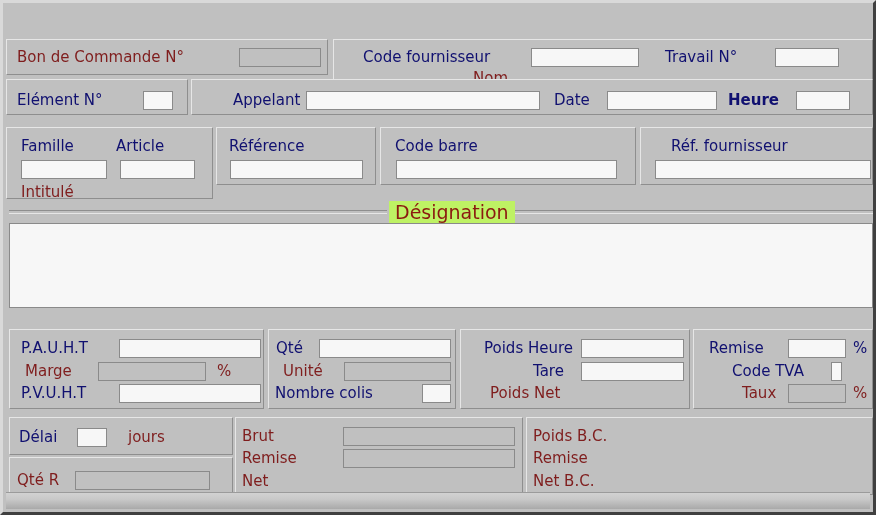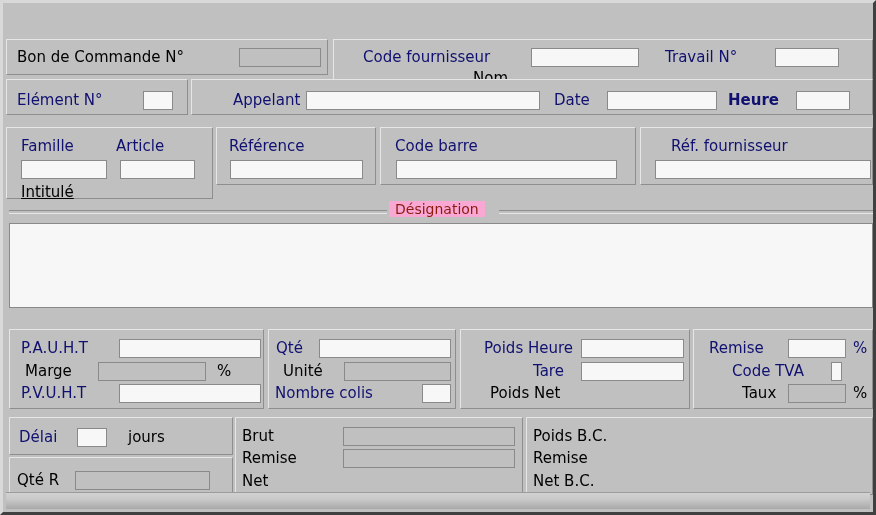--- a/index.html
+++ b/index.html
@@ -76,40 +76,40 @@
     border-right:1px solid #8e8e8e;
     border-bottom:1px solid #8e8e8e;
   }
   .lbl{
     position:absolute;
     font-size:15px;
     white-space:nowrap;
     line-height:18px;
   }
   .blue{color:#101070;}
-  .green{color:#000000;}
+  .green{color:#7f1d1d;}
   .maroon{color:#8b1a10;}
   
   .inp{
     position:absolute;
     box-sizing:border-box;
     background:#f7f7f7;
     border:1px solid #8a8a8a;
     font-size:13px;
     padding:0 2px;
     line-height:normal;
   }
   .inp.ro{ background:#c0c0c0; }
   
   .legend-wrap{position:absolute;left:6px;top:200px;width:864px;height:16px;}
   .legend-line{position:absolute;top:7px;height:2px;
      border-top:1px solid #8e8e8e;border-bottom:1px solid #e6e6e6;}
   .legend-text{
-    position:absolute;top:-2px;font-size:14px;
-    background:#f9a8d4;padding:0 6px;
+    position:absolute;top:-2px;font-size:19px;
+    background:#bef264;padding:0 6px;
   }
   .big-area{
     position:absolute;left:6px;top:220px;width:864px;height:85px;
     box-sizing:border-box;
     background:#f7f7f7;
     border:1px solid #8a8a8a;
   }
   
   .statusbar{
     position:absolute;left:3px;right:3px;bottom:3px;height:16px;
@@ -145,21 +145,21 @@
   <div class="lbl blue" style="left:551px;top:88px;">Date</div>
   <input class="inp" style="left: 604px; top: 88px; width: 110px; height: 19px;" value="">
   <div class="lbl blue" style="left:725px;top:88px;font-weight:bold;">Heure</div>
   <input class="inp" style="left: 793px; top: 88px; width: 54px; height: 19px;" value="">
 
   <div class="panel raised" style="left:3px;top:124px;width:207px;height:72px;"></div>
   <div class="lbl blue" style="left:18px;top:134px;">Famille</div>
   <div class="lbl blue" style="left:113px;top:134px;">Article</div>
   <input class="inp" style="left: 18px; top: 157px; width: 86px; height: 19px;" value="">
   <input class="inp" style="left: 117px; top: 157px; width: 75px; height: 19px;" value="">
-  <div class="lbl green" style="left:18px;top:180px;text-decoration:underline;">Intitulé</div>
+  <div class="lbl green" style="left:18px;top:180px;">Intitulé</div>
   <div class="lbl green" style="left:92px;top:180px;"></div>
 
   <div class="panel raised" style="left:213px;top:124px;width:160px;height:58px;"></div>
   <div class="lbl blue" style="left:226px;top:134px;">Référence</div>
   <input class="inp" style="left: 227px; top: 157px; width: 133px; height: 19px;" value="">
 
   <div class="panel raised" style="left:377px;top:124px;width:256px;height:58px;"></div>
   <div class="lbl blue" style="left:392px;top:134px;">Code barre</div>
   <input class="inp" style="left: 393px; top: 157px; width: 221px; height: 19px;" value="">
 

